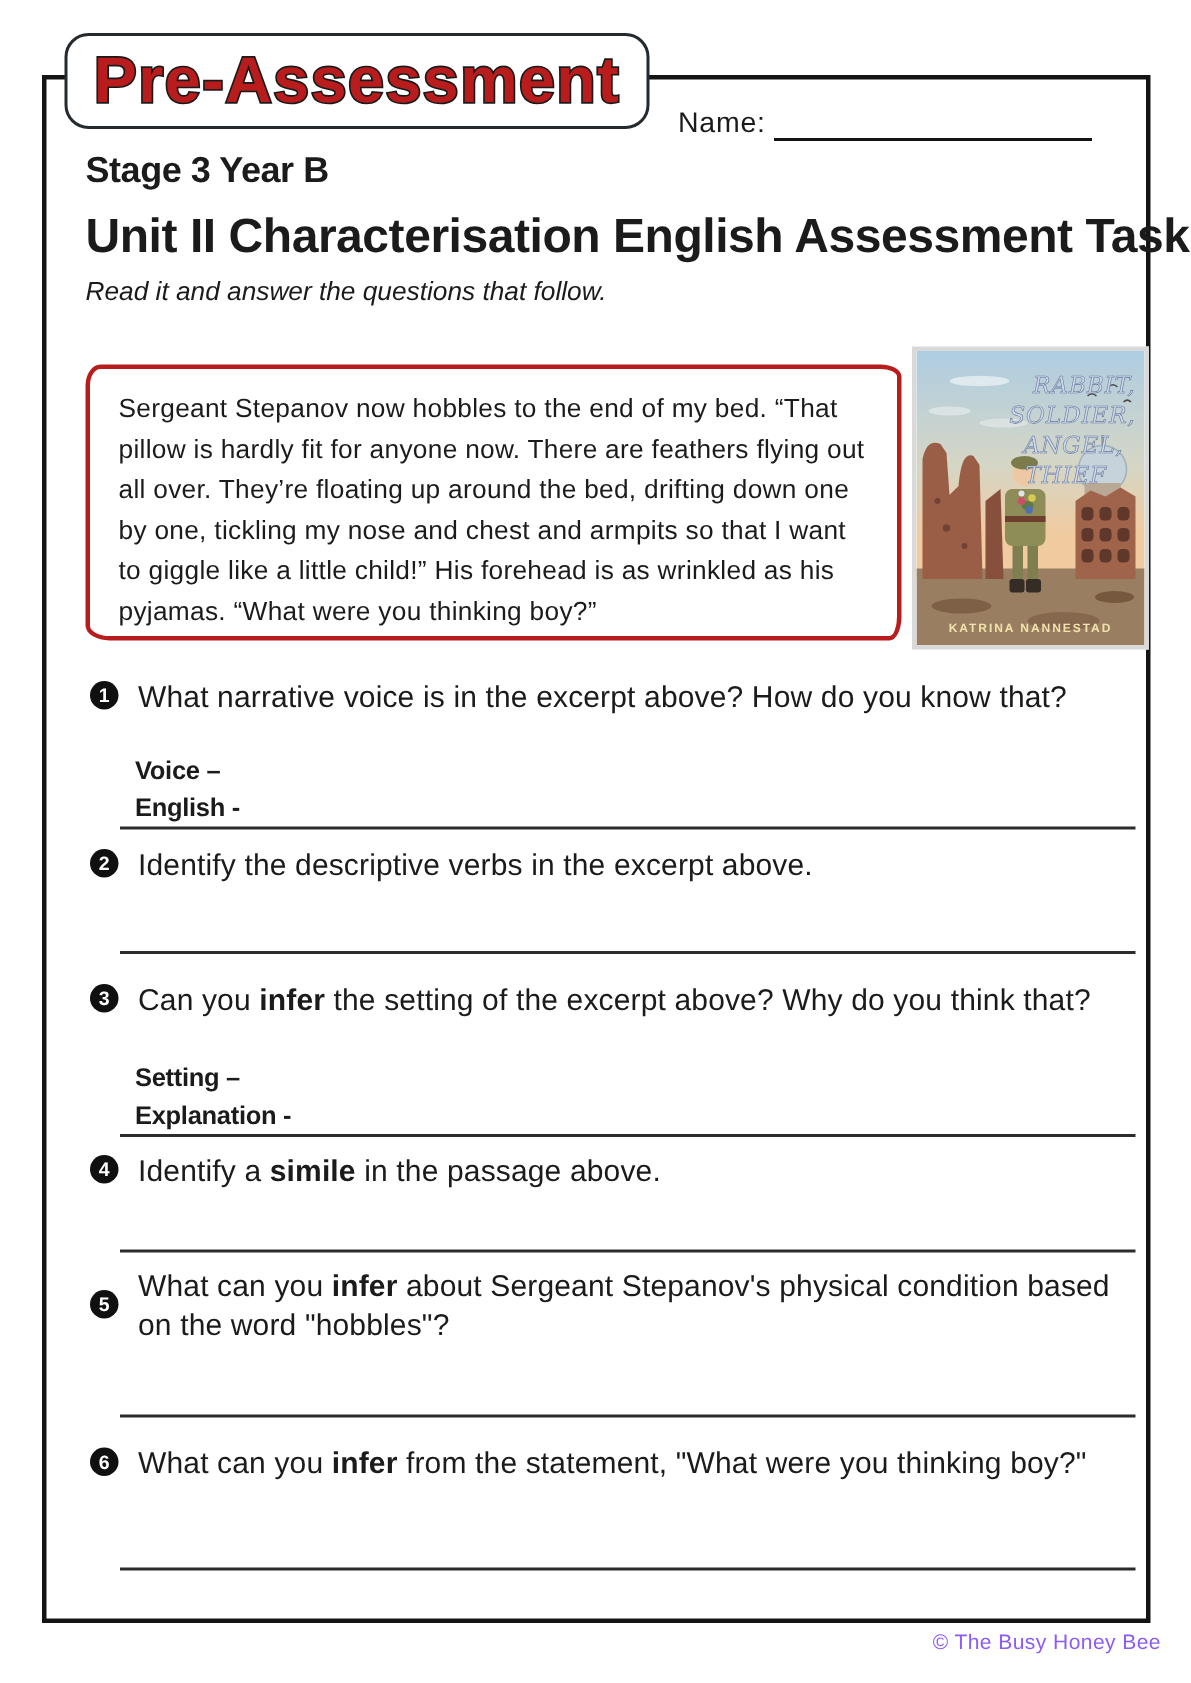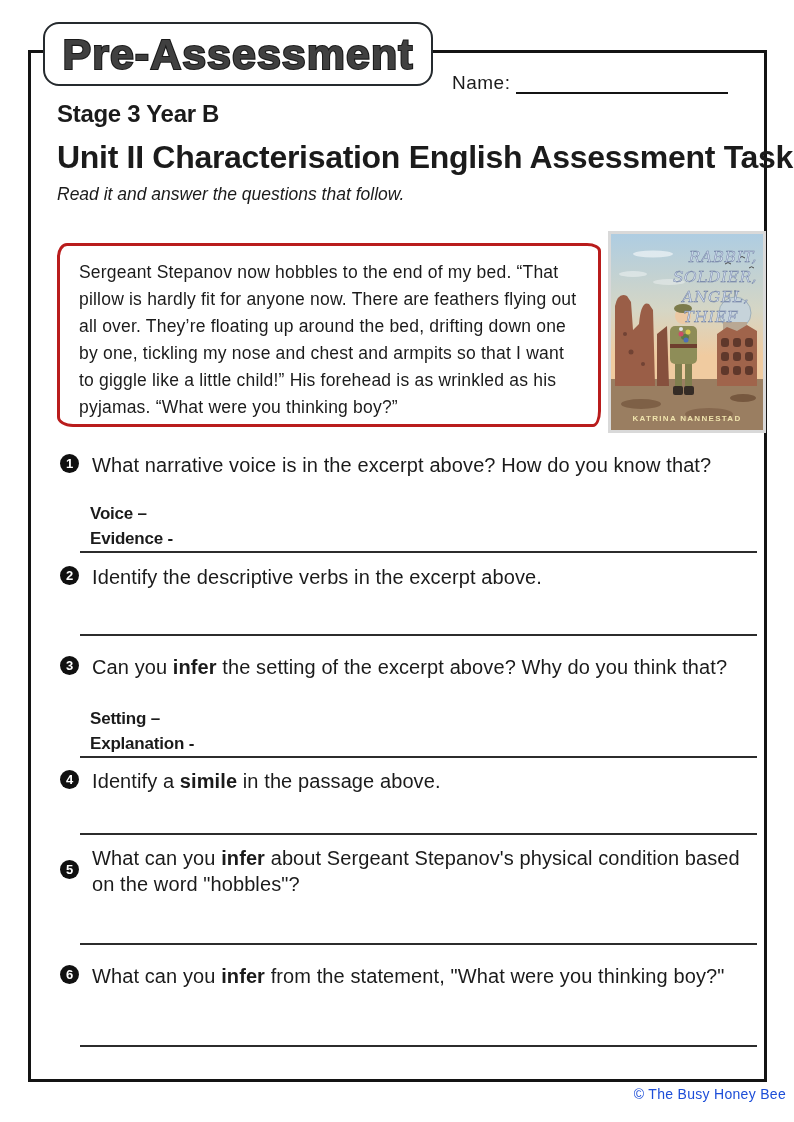--- a/index.html
+++ b/index.html
@@ -8,21 +8,21 @@
     font-family:"Liberation Sans", sans-serif;color:#1b1b1b;overflow:hidden;
   }
   .abs{position:absolute;}
 
   
   .page-border{left:28px;top:50px;width:733px;height:1026px;border:3px solid #141414;}
 
   
   .badge{left:43px;top:22px;width:386px;height:60px;background:#fff;border:2.5px solid #252a2e;
          border-radius:16px;display:flex;align-items:center;justify-content:center;z-index:3;}
-  .badge-text{font-size:43px;font-weight:bold;letter-spacing:1px;color:#404040;
+  .badge-text{font-size:43px;font-weight:bold;letter-spacing:1px;color:#b91c1c;
               -webkit-text-stroke:2.2px #1a1a1a;paint-order:stroke fill;white-space:nowrap;}
 
   
   .name-row{left:452px;top:66px;display:flex;align-items:flex-end;z-index:2;}
   .name-label{font-size:19px;letter-spacing:0.5px;}
   .name-line{width:212px;height:26px;border-bottom:2.5px solid #141414;margin-left:6px;}
 
   
   .stage-title{left:57px;top:100px;font-size:24px;font-weight:bold;letter-spacing:-0.3px;}
   .unit-title{left:57px;top:139px;font-size:32px;font-weight:bold;letter-spacing:-0.3px;}
@@ -51,21 +51,21 @@
 
   
   .qp1{top:452px;} .subs1{top:501px;} .al1{top:551px;}
   .qp2{top:564px;} .al2{top:634px;}
   .qp3{top:654px;} .subs3{top:706px;} .al3{top:756px;}
   .qp4{top:768px;} .al4{top:833px;}
   .qp5{top:845px;} .qp5 .qnum{top:15px;} .al5{top:943px;}
   .qp6{top:963px;} .al6{top:1045px;}
 
   
-  .footer-credit{right:8px;top:1086px;font-size:14px;color:#1d4ed8;letter-spacing:0.3px;}
+  .footer-credit{right:20px;top:1086px;font-size:14px;color:#8b5cf6;letter-spacing:0.3px;}
 </style>
 </head>
 <body>
 
 <div class="abs page-border"></div>
 
 <div class="abs badge">
   <span class="badge-text">Pre-Assessment</span>
 </div>
 
@@ -153,21 +153,21 @@
     <text x="76" y="187" text-anchor="middle" font-size="8" font-weight="bold" letter-spacing="1.3" font-family="Liberation Sans, sans-serif" fill="#efe3ac">KATRINA NANNESTAD</text>
   </svg>
 </div>
 
 <div class="q qp1">
   <span class="qnum">1</span>
   <p class="qtext"><span>What narrative voice is in the excerpt above? How do you know that?</span></p>
 </div>
 <div class="abs subs subs1">
   <div class="sublabel">Voice –</div>
-  <div class="sublabel">Evidence  -</div>
+  <div class="sublabel">English  -</div>
 </div>
 <div class="aline al1"></div>
 
 <div class="q qp2">
   <span class="qnum">2</span>
   <p class="qtext"><span>Identify the descriptive verbs in the excerpt above.</span></p>
 </div>
 <div class="aline al2"></div>
 
 <div class="q qp3">

